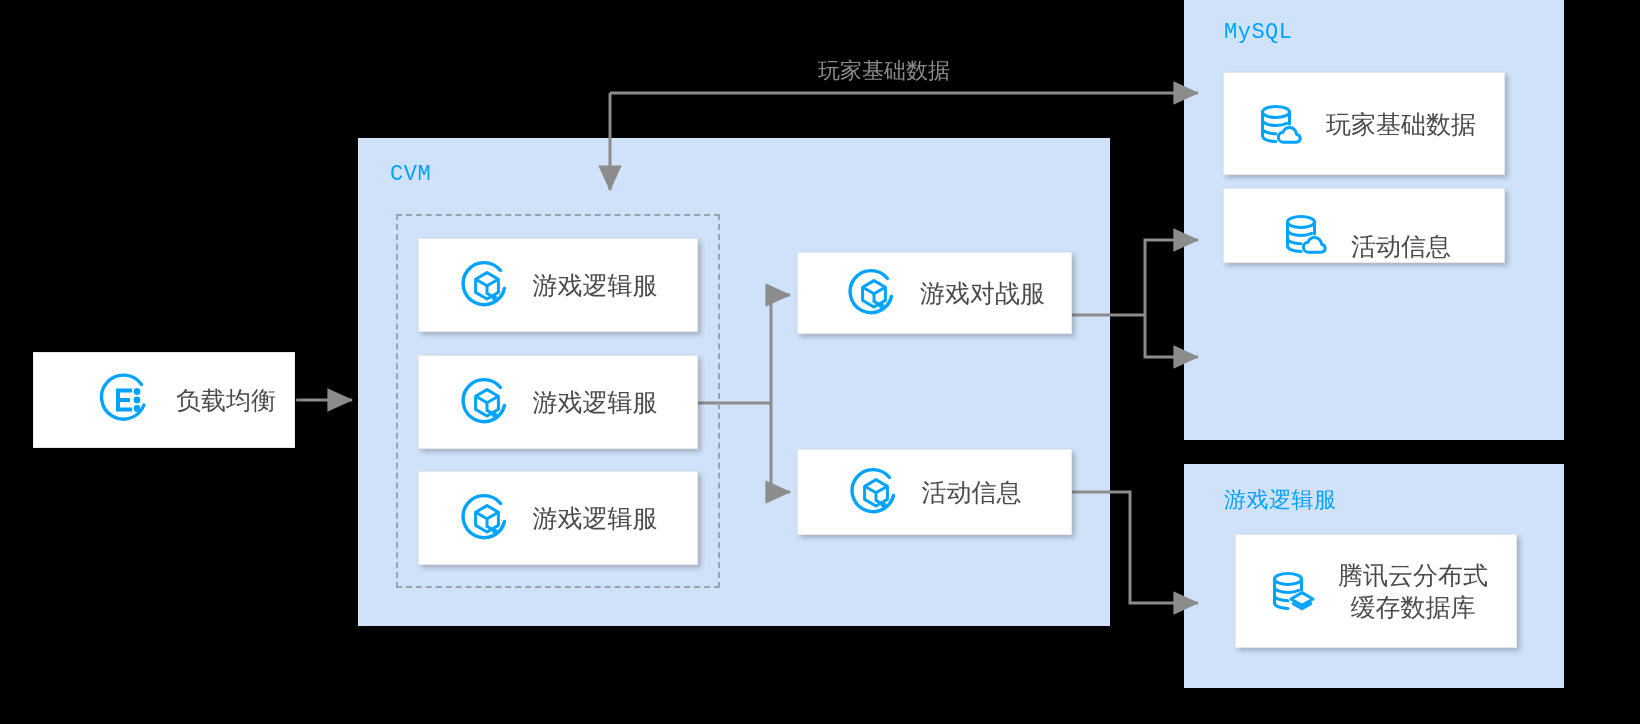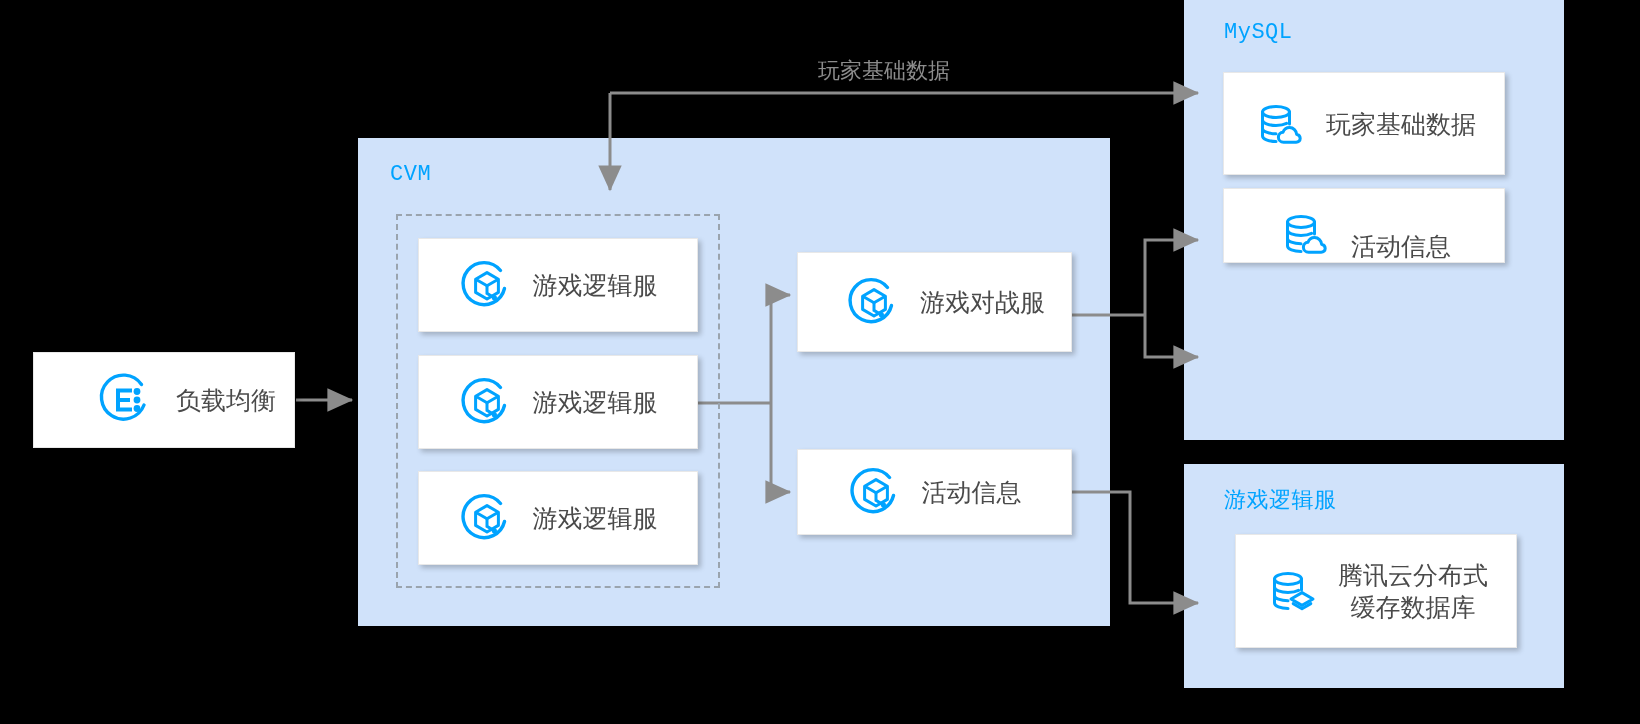--- a/index.html
+++ b/index.html
@@ -152,21 +152,21 @@
     <svg class="card-icon" width="56" height="56" viewBox="0 0 56 56">
       <path d="M41.5,13.5 A21,21 0 1 0 45.5,31.5" stroke="#00A3FF" stroke-width="3.4" fill="none" stroke-linecap="round"></path>
       <path d="M28,15.6 L39.4,22.2 L39.4,35.4 L28,42 L16.6,35.4 L16.6,22.2 Z" stroke="#00A3FF" stroke-width="3" fill="none" stroke-linejoin="round"></path>
       <path d="M17.6,22.8 L28,28.8 L38.4,22.8" stroke="#00A3FF" stroke-width="3" fill="none" stroke-linejoin="round"></path>
       <path d="M28,29.2 L28,36.4 L33.6,39.8" stroke="#00A3FF" stroke-width="3" fill="none" stroke-linecap="round"></path>
       <circle cx="35.4" cy="40.8" r="2.6" fill="#00A3FF"></circle>
     </svg>
     <span class="card-label">游戏逻辑服</span>
   </div>
 
-  <div class="card" style="left:797px; top:252px; width:275px; height:100px;padding-left:36px;">
+  <div class="card" style="left:797px; top:252px; width:275px; height:82px;padding-left:36px;">
     <svg class="card-icon" width="56" height="56" viewBox="0 0 56 56">
       <path d="M41.5,13.5 A21,21 0 1 0 45.5,31.5" stroke="#00A3FF" stroke-width="3.4" fill="none" stroke-linecap="round"></path>
       <path d="M28,15.6 L39.4,22.2 L39.4,35.4 L28,42 L16.6,35.4 L16.6,22.2 Z" stroke="#00A3FF" stroke-width="3" fill="none" stroke-linejoin="round"></path>
       <path d="M17.6,22.8 L28,28.8 L38.4,22.8" stroke="#00A3FF" stroke-width="3" fill="none" stroke-linejoin="round"></path>
       <path d="M28,29.2 L28,36.4 L33.6,39.8" stroke="#00A3FF" stroke-width="3" fill="none" stroke-linecap="round"></path>
       <circle cx="35.4" cy="40.8" r="2.6" fill="#00A3FF"></circle>
     </svg>
     <span class="card-label">游戏对战服</span>
   </div>
 

